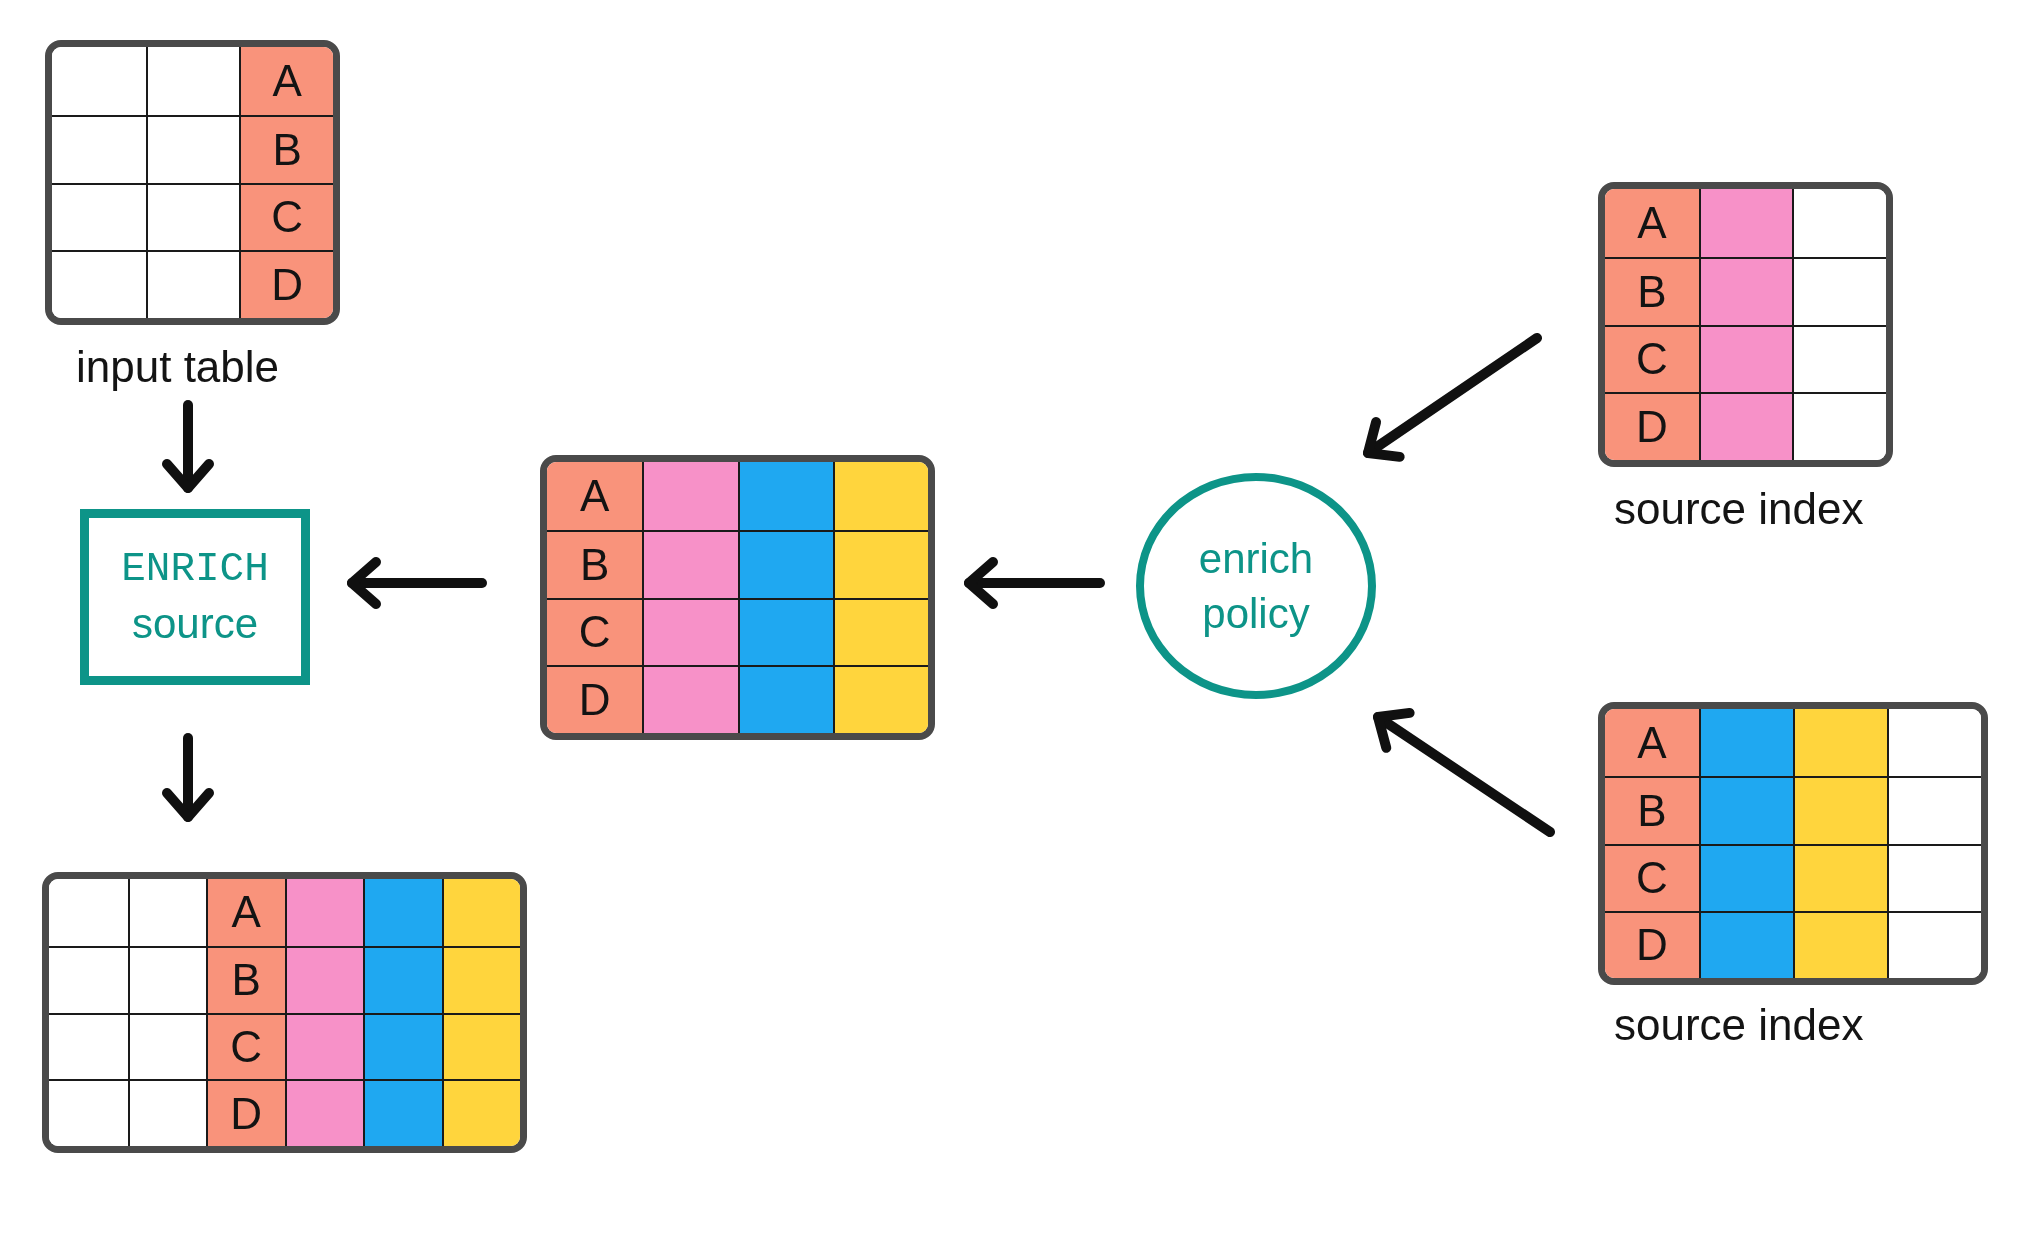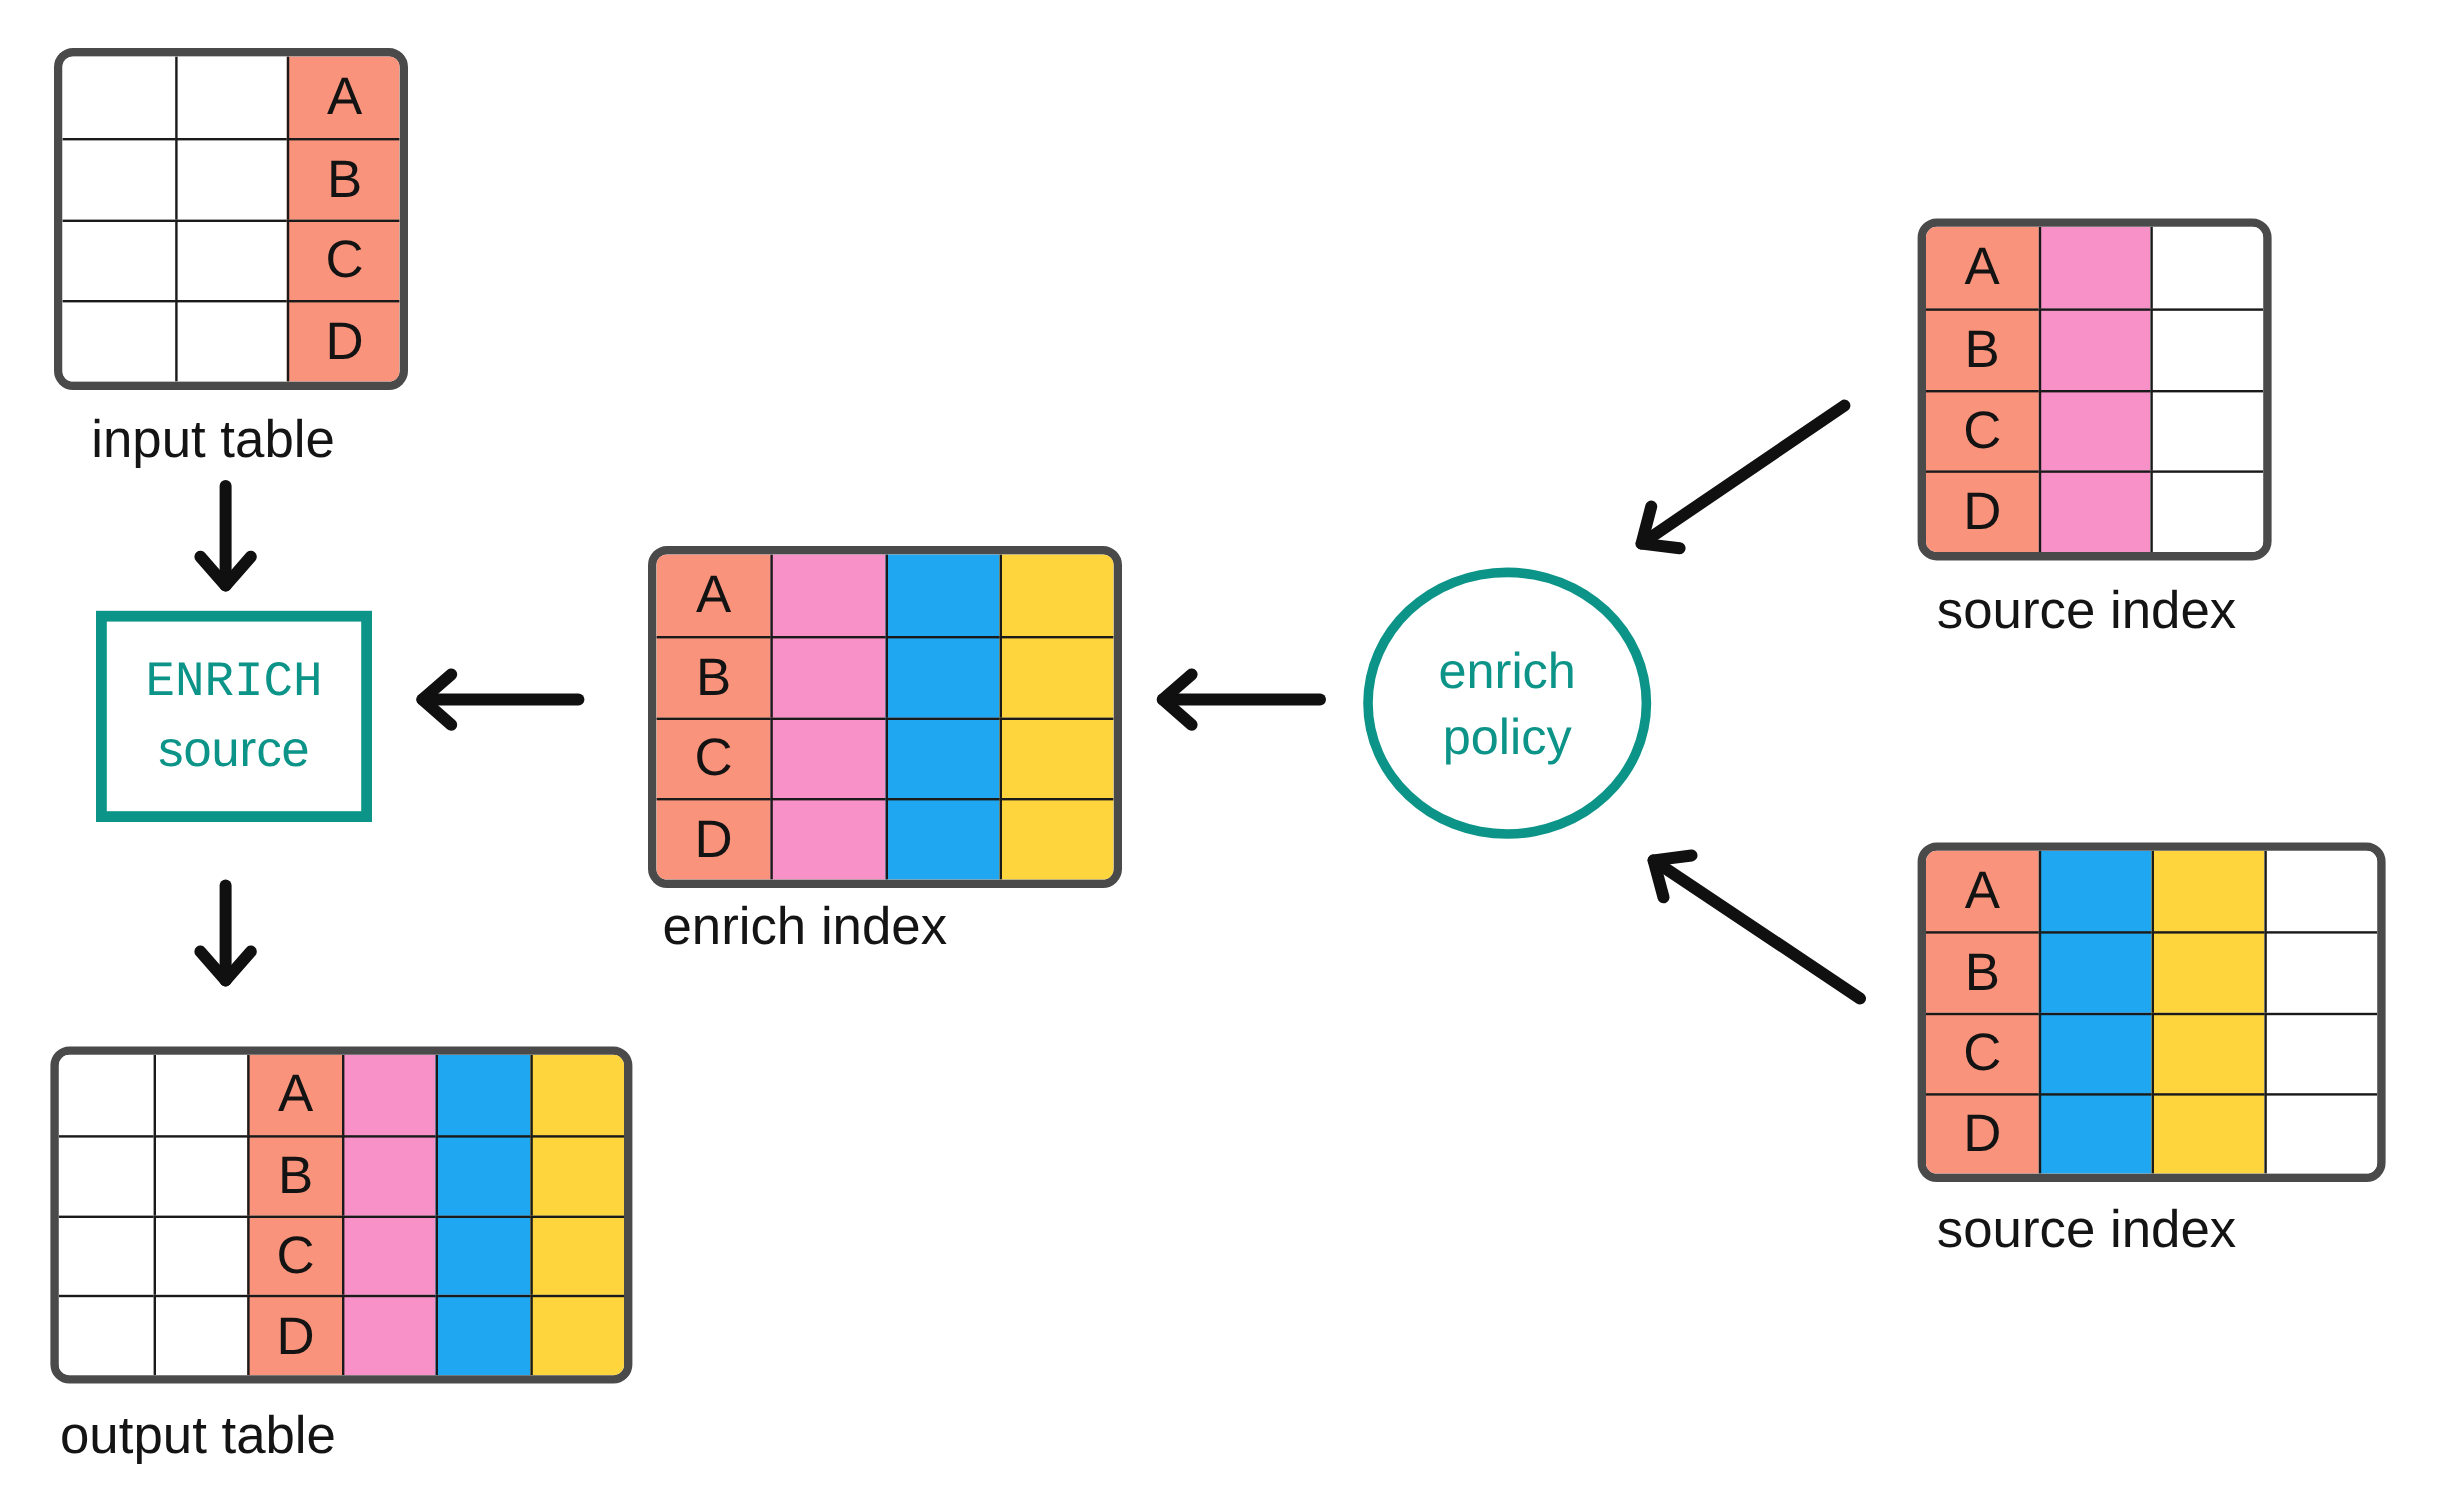--- a/index.html
+++ b/index.html
@@ -120,41 +120,39 @@
       <div class="cell bl bt" style="background: rgb(247, 145, 200);"></div>
       <div class="cell bl bt" style="background: rgb(31, 168, 241);"></div>
       <div class="cell bl bt" style="background: rgb(255, 213, 61);"></div>
       <div class="cell bt" style="background: rgb(255, 255, 255);"></div>
       <div class="cell bl bt" style="background: rgb(255, 255, 255);"></div>
       <div class="cell bl bt" style="background: rgb(249, 147, 123);">D</div>
       <div class="cell bl bt" style="background: rgb(247, 145, 200);"></div>
       <div class="cell bl bt" style="background: rgb(31, 168, 241);"></div>
       <div class="cell bl bt" style="background: rgb(255, 213, 61);"></div>
     </div>
-  <div class="tlabel" style="left:50px;top:1172px;">output table</div>
 
   <div class="dtable" style="left: 540px; top: 455px; width: 395px; height: 285px; grid-template-columns: repeat(4, 1fr);">
       <div class="cell" style="background: rgb(249, 147, 123);">A</div>
       <div class="cell bl" style="background: rgb(247, 145, 200);"></div>
       <div class="cell bl" style="background: rgb(31, 168, 241);"></div>
       <div class="cell bl" style="background: rgb(255, 213, 61);"></div>
       <div class="cell bt" style="background: rgb(249, 147, 123);">B</div>
       <div class="cell bl bt" style="background: rgb(247, 145, 200);"></div>
       <div class="cell bl bt" style="background: rgb(31, 168, 241);"></div>
       <div class="cell bl bt" style="background: rgb(255, 213, 61);"></div>
       <div class="cell bt" style="background: rgb(249, 147, 123);">C</div>
       <div class="cell bl bt" style="background: rgb(247, 145, 200);"></div>
       <div class="cell bl bt" style="background: rgb(31, 168, 241);"></div>
       <div class="cell bl bt" style="background: rgb(255, 213, 61);"></div>
       <div class="cell bt" style="background: rgb(249, 147, 123);">D</div>
       <div class="cell bl bt" style="background: rgb(247, 145, 200);"></div>
       <div class="cell bl bt" style="background: rgb(31, 168, 241);"></div>
       <div class="cell bl bt" style="background: rgb(255, 213, 61);"></div>
     </div>
-  <div class="tlabel" style="left:552px;top:748px;">enrich index</div>
 
   <div class="node policy-circle">
     <div>enrich</div>
     <div>policy</div>
   </div>
 
   <div class="dtable" style="left: 1598px; top: 182px; width: 295px; height: 285px; grid-template-columns: repeat(3, 1fr);">
       <div class="cell" style="background: rgb(249, 147, 123);">A</div>
       <div class="cell bl" style="background: rgb(247, 145, 200);"></div>
       <div class="cell bl" style="background: rgb(255, 255, 255);"></div>

